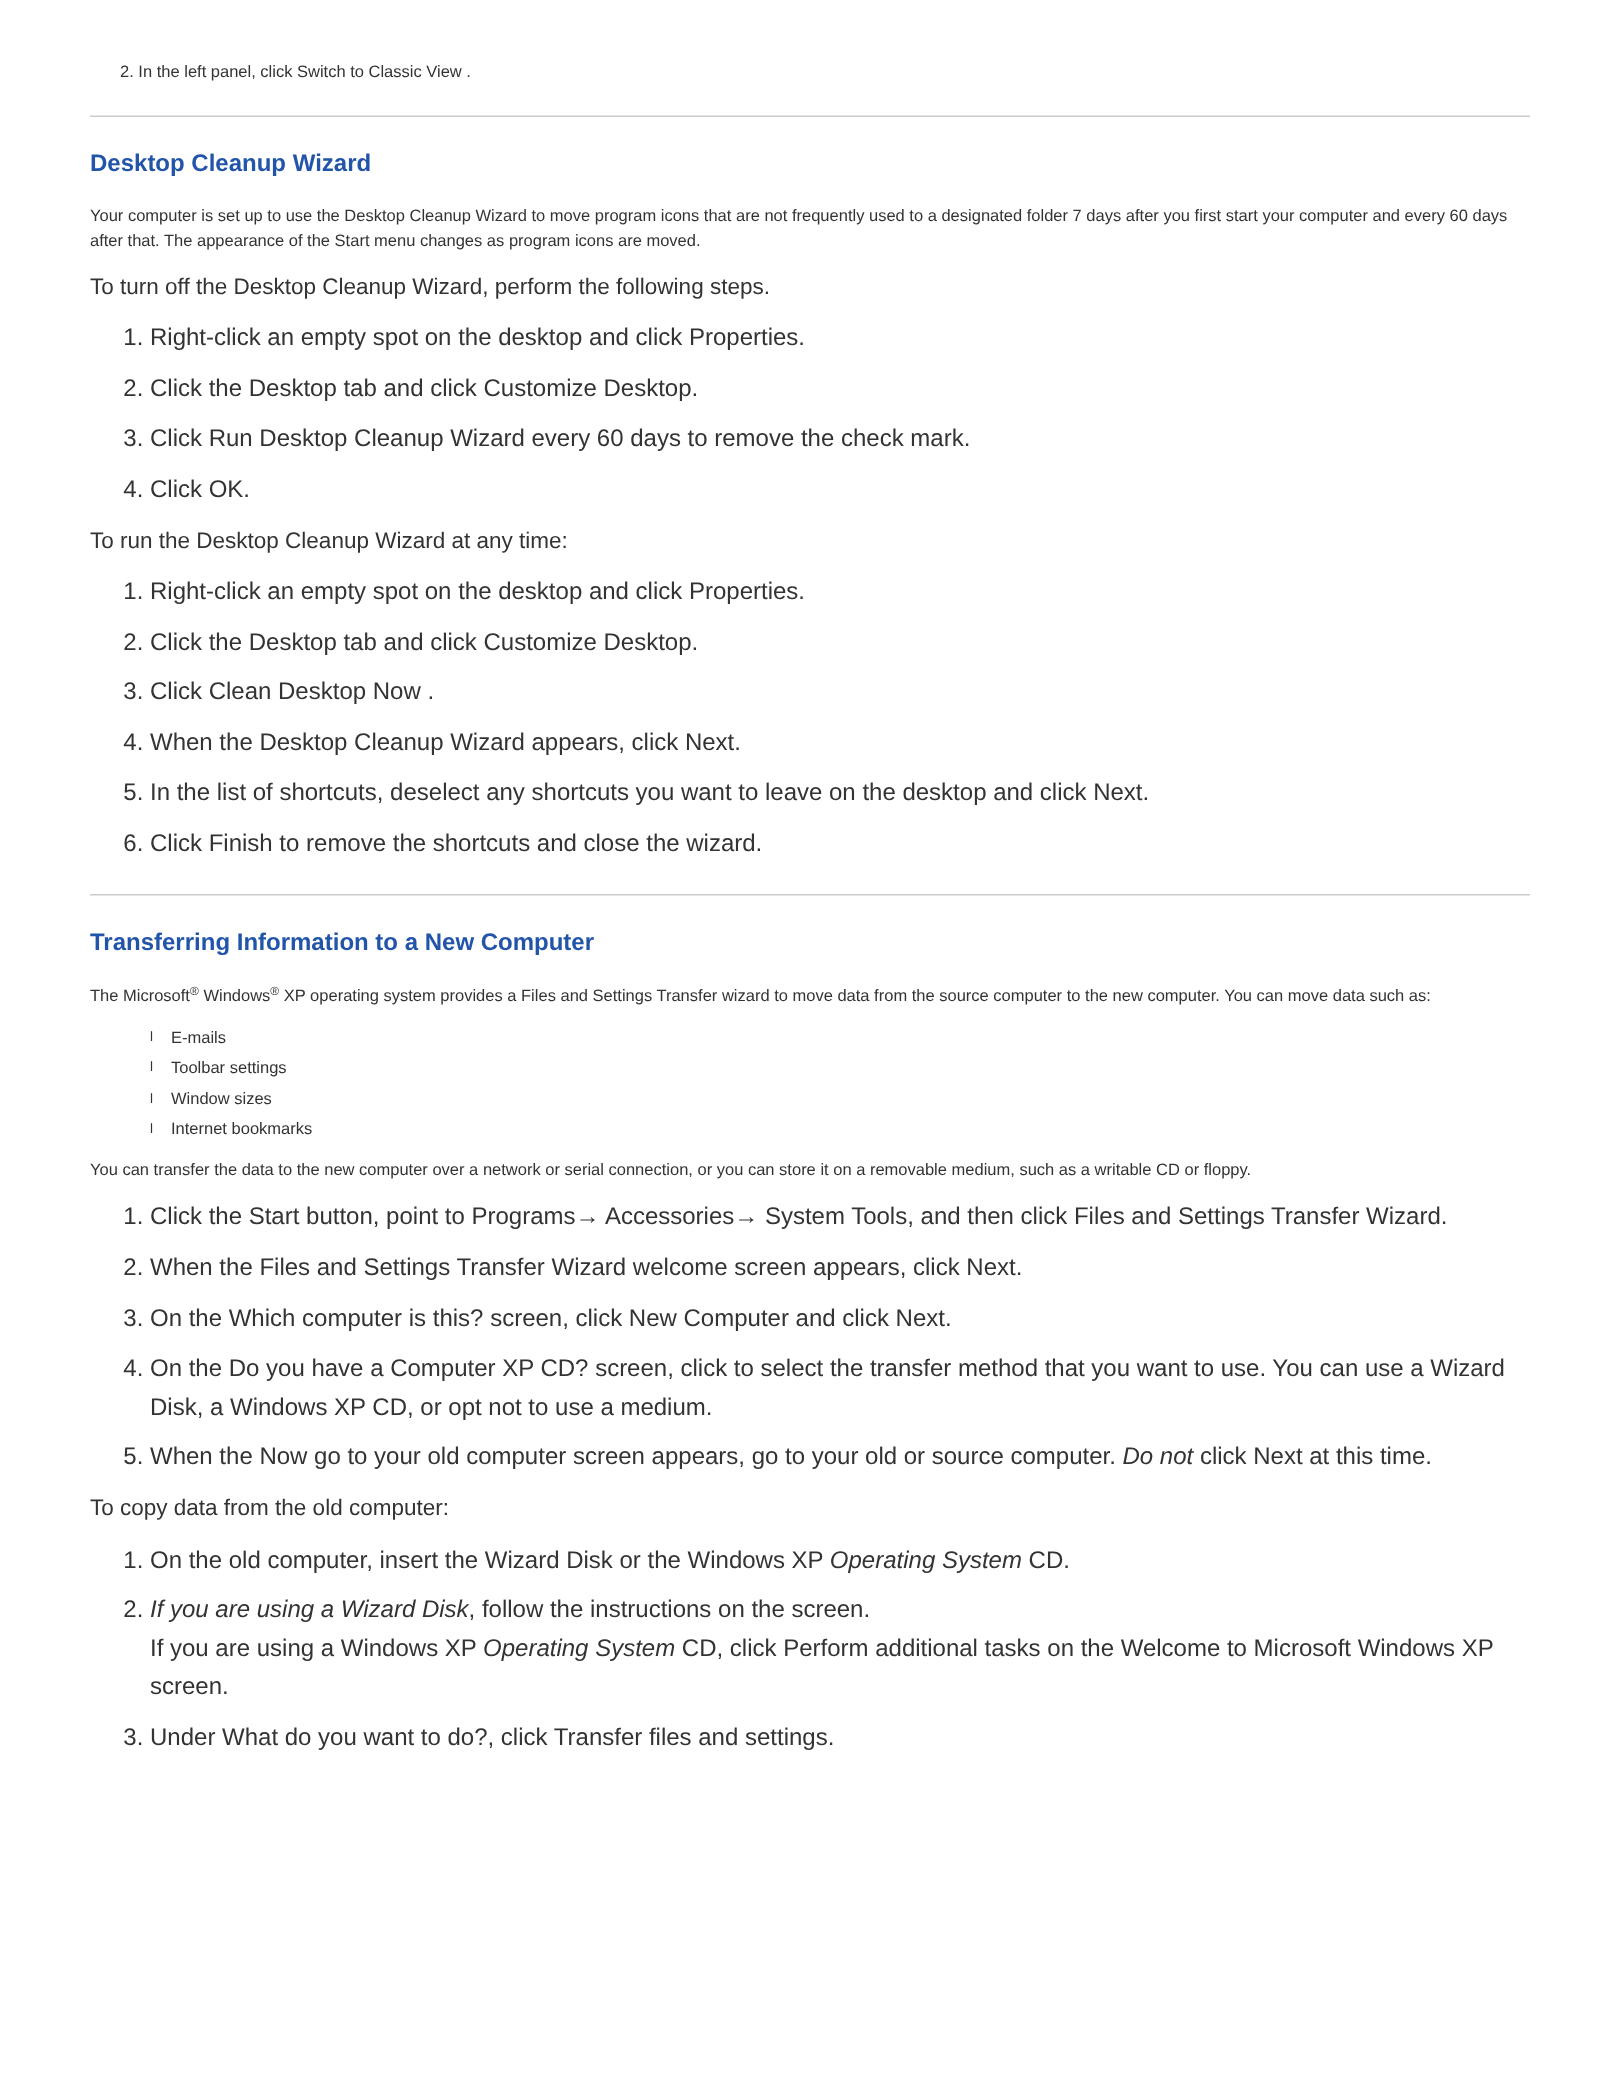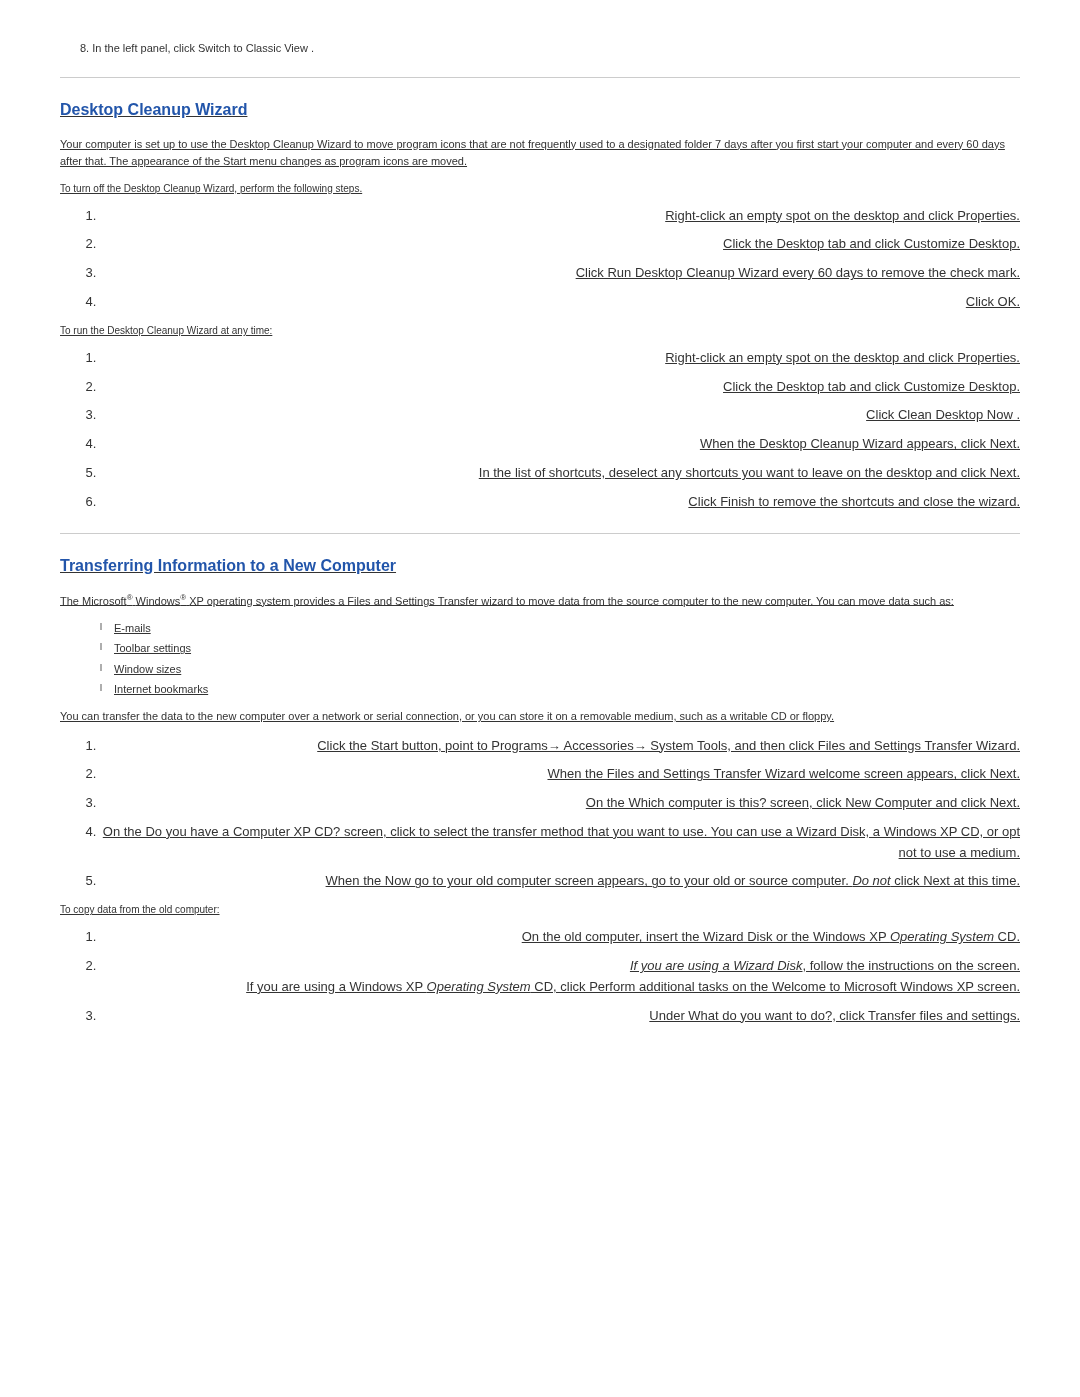--- a/index.html
+++ b/index.html
@@ -32,33 +32,32 @@
       color: #2255aa;
       margin-bottom: 14px;
       font-family: Arial, Helvetica, sans-serif;
     }
     .section-desc {
       font-size: 11px;
       margin-bottom: 10px;
       line-height: 1.6;
     }
     .section-subtitle {
-      font-size: 10px;
+      font-size: 15px;
       margin-bottom: 10px;
       margin-top: 8px;
     }
     ol {
       margin-left: 40px;
       margin-bottom: 10px;
     }
     ol li {
       margin-bottom: 8px;
-      font-size: 13px;
+      font-size: 16px;
       line-height: 1.6;
-      text-align: right;
     }
     ul.bullet-list {
       list-style: none;
       margin-left: 40px;
       margin-bottom: 10px;
     }
     ul.bullet-list li {
       margin-bottom: 4px;
       font-size: 11px;
       padding-left: 14px;
@@ -74,30 +73,29 @@
     }
     .italic {
       font-style: italic;
     }
     .sup {
       font-size: 8px;
       vertical-align: super;
     }
     .section {
       margin-bottom: 10px;
-      text-decoration: underline;
     }
   </style>
 </head>
 <body>
 
 <div>
 
   <div class="intro-step">
-    <span>8.  In the left panel, click Switch to Classic View .</span>
+    <span>2.  In the left panel, click Switch to Classic View .</span>
   </div>
 
   <hr class="divider">
 
   <div class="section">
     <div class="section-title">Desktop Cleanup Wizard</div>
 
     <p class="section-desc">Your computer is set up to use the Desktop Cleanup Wizard to move program icons that are not frequently used to a designated folder 7 days after you first start your computer and every 60 days after that.  The appearance of the Start menu changes as program icons are moved.</p>
 
     <p class="section-subtitle">To turn off the Desktop Cleanup Wizard, perform the following steps.</p>

